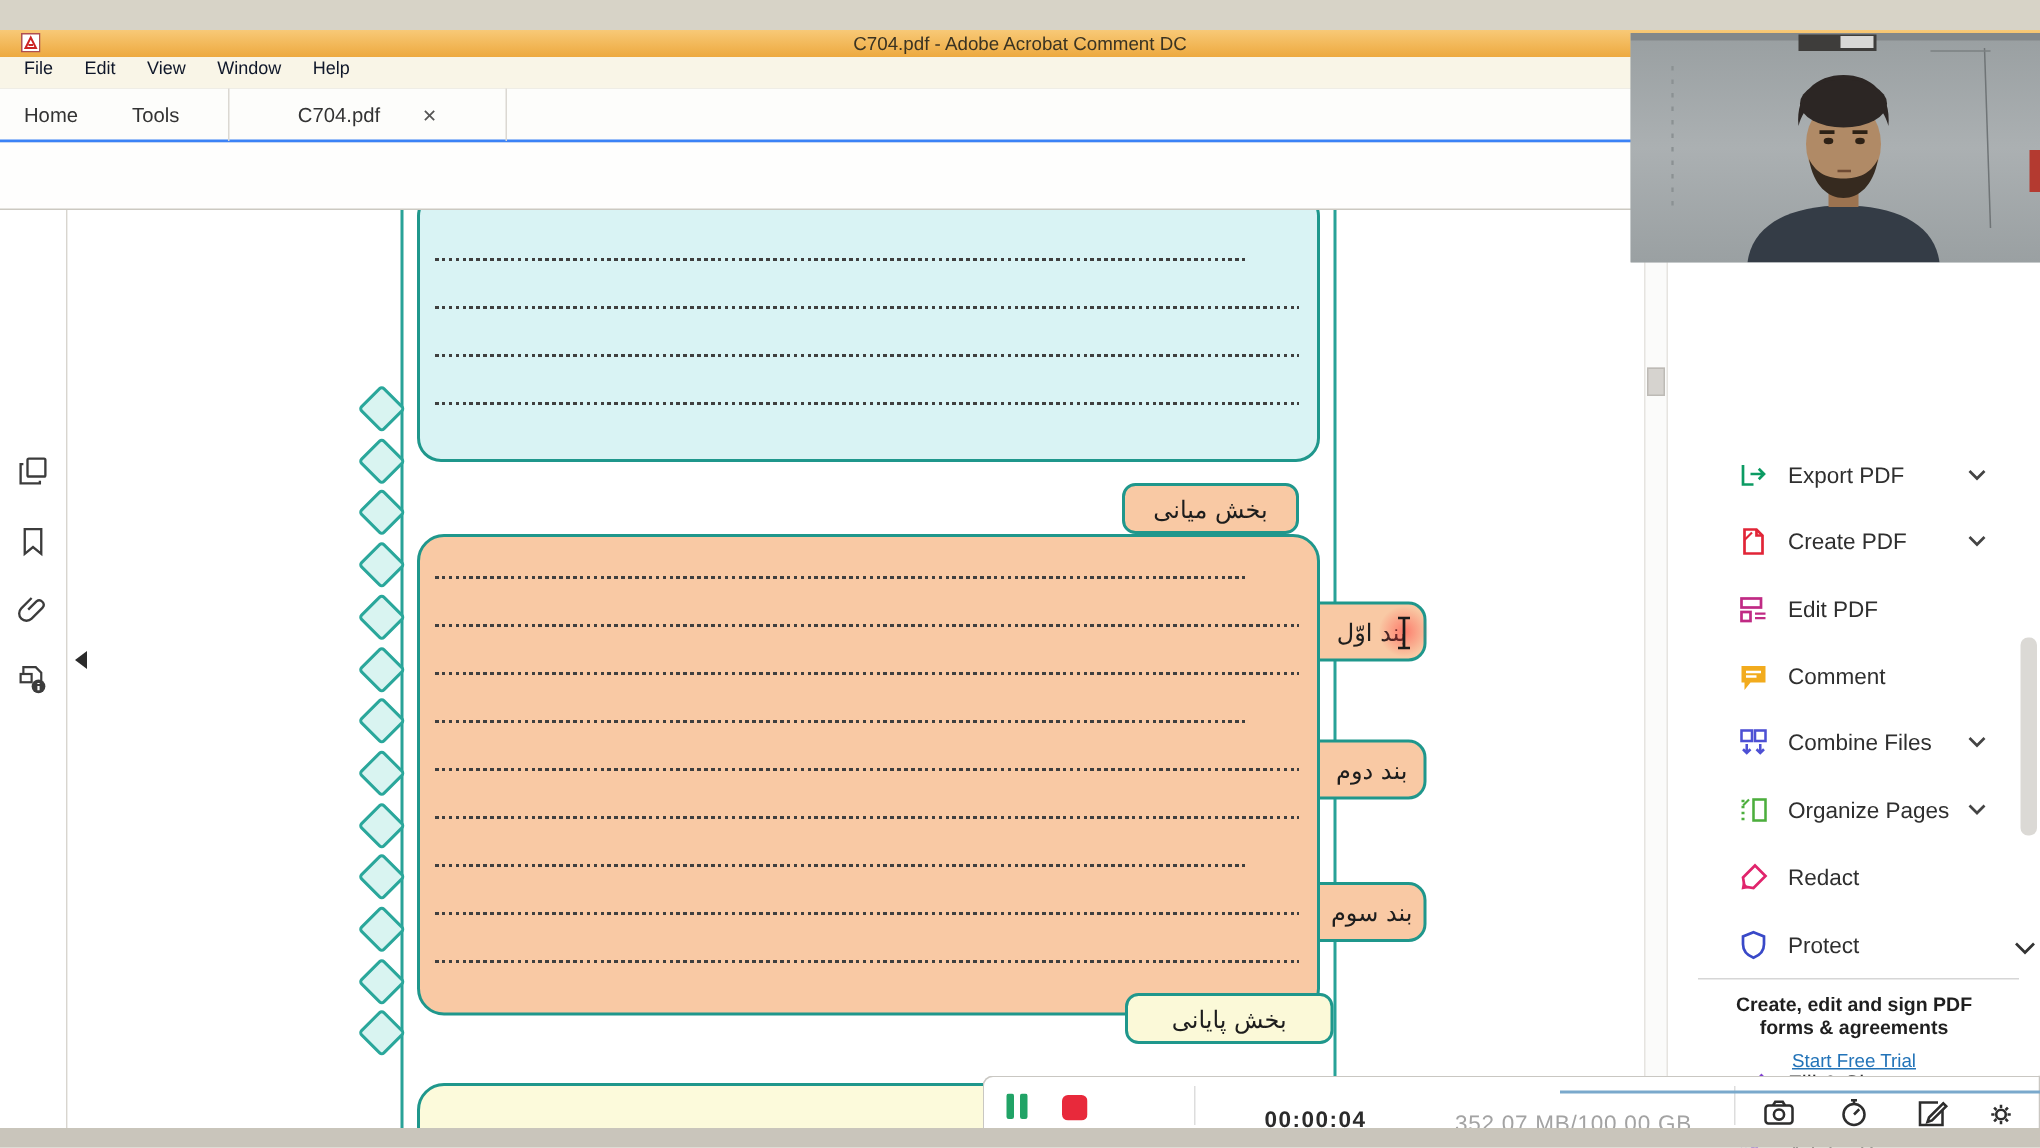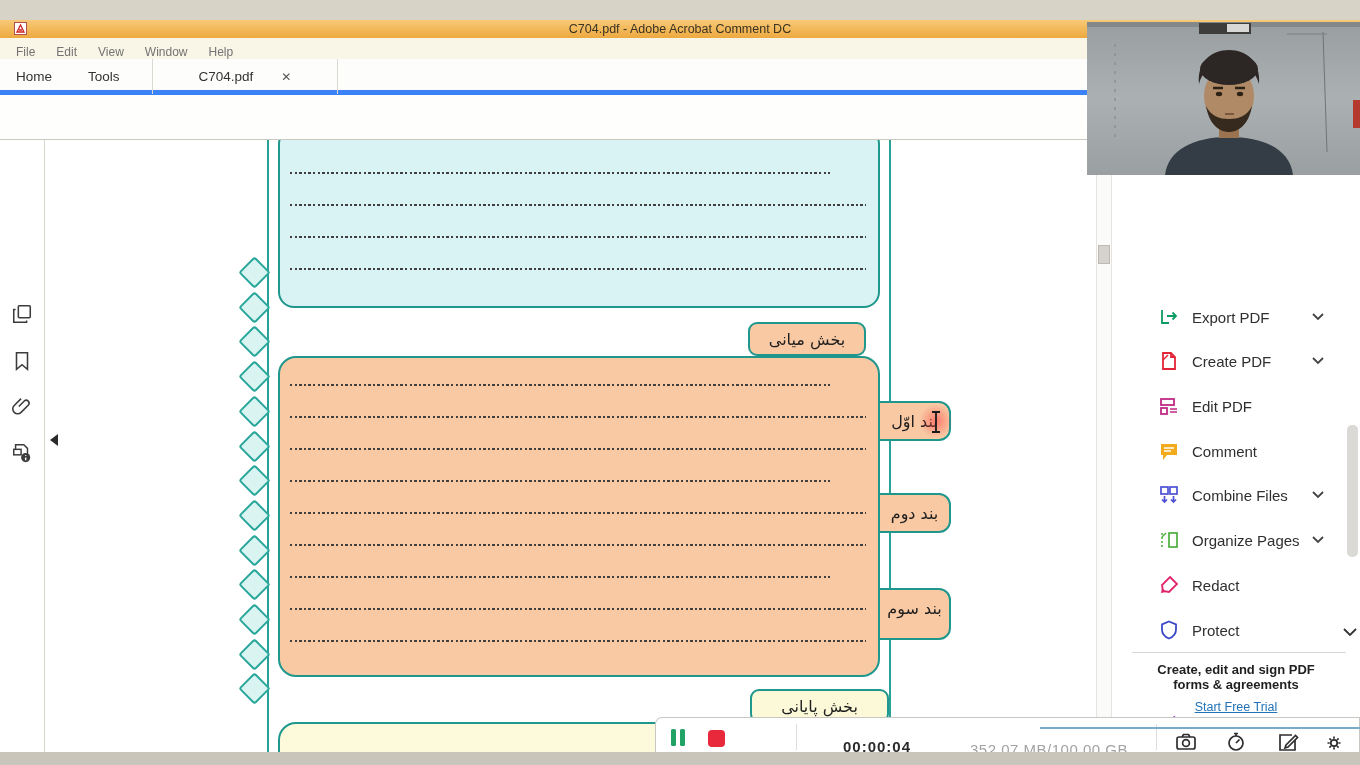--- a/index.html
+++ b/index.html
@@ -7,24 +7,24 @@
        font-family:"Liberation Sans","DejaVu Sans",sans-serif;
        background:#c9c5bb;-webkit-font-smoothing:antialiased;}
   .abs{position:absolute;}
   .icon svg{display:block;}
   
   .top-strip{left:0;top:0;width:1360px;height:20px;background:#d7d3c7;}
   .title-bar{left:0;top:20px;width:1360px;height:18px;
      background:linear-gradient(#f8c977,#eda93f);display:flex;align-items:center;}
   .title-text{width:100%;text-align:center;font-size:12.5px;color:#3a3322;}
   .menu-bar{left:0;top:38px;width:1360px;height:21px;background:#f9f5e7;
-     display:flex;align-items:flex-end;gap:21px;padding-left:16px;box-sizing:border-box;
-     font-size:12px;color:#737373;}
+     display:flex;align-items:flex-start;gap:21px;padding-left:16px;box-sizing:border-box;
+     font-size:12px;color:#0f172a;}
   .tab-bar{left:0;top:59px;width:1360px;height:36px;background:#fdfdfb;
-     border-bottom:5px solid #3b82f6;box-sizing:border-box;font-size:13.5px;color:#333;}
+     border-bottom:2px solid #3b82f6;box-sizing:border-box;font-size:13.5px;color:#333;}
   .tab-lbl{top:10px;cursor:default;}
   .doc-tab{left:152px;top:0;width:184px;height:35px;border-left:1px solid #dbd8d2;
      border-right:1px solid #dbd8d2;display:flex;align-items:center;justify-content:center;gap:28px;}
   .toolbar{left:0;top:95px;width:1360px;height:45px;background:#fefefd;
      border-bottom:1px solid #ccc9c1;box-sizing:border-box;}
   .tb-ic{top:105px;width:24px;height:24px;color:#3d3d3d;}
   .page-box{left:444px;top:106px;width:34px;height:22px;border:1px solid #c2bfb8;
      background:#fff;font-size:12px;text-align:center;color:#222;box-sizing:border-box;padding:0;}
   .pg-total{left:484px;top:111px;font-size:12px;color:#333;}
   .zoom-val{left:730px;top:110px;font-size:12px;color:#222;border-bottom:1px solid #b9b6ae;
@@ -266,30 +266,30 @@
       <div class="abs dotline" style="left: 245px; top: 340px; width: 540px;"></div>
       <div class="abs dotline" style="left: 245px; top: 372px; width: 576px;"></div>
       <div class="abs dotline" style="left: 245px; top: 404px; width: 576px;"></div>
       <div class="abs dotline" style="left: 245px; top: 436px; width: 540px;"></div>
       <div class="abs dotline" style="left: 245px; top: 468px; width: 576px;"></div>
       <div class="abs dotline" style="left: 245px; top: 500px; width: 576px;"></div>
     </div>
 
   <div class="abs ptab tab-side" style="left:833px;top:261px;width:73px;height:40px;line-height:37px">بند اوّل</div>
   <div class="abs ptab tab-side" style="left:833px;top:353px;width:73px;height:40px;line-height:37px">بند دوم</div>
-  <div class="abs ptab tab-side" style="left:833px;top:448px;width:73px;height:52px;line-height:37px">بند سوم</div>
+  <div class="abs ptab tab-side" style="left:833px;top:448px;width:73px;height:40px;line-height:37px">بند سوم</div>
 
   <div class="abs" style="left:874px;top:264px;width:34px;height:34px;z-index:6;border-radius:50%;background:radial-gradient(circle,rgba(255,60,60,.55),rgba(255,60,60,0) 70%)"></div>
   <span class="abs icon" style="left:885px;top:270px;z-index:7">
     <svg width="12" height="24">
         <path d="M2 2h8M2 22h8M6 2v20" stroke="#1a1a1a" stroke-width="1.8" fill="none"></path>
       </svg>
   </span>
 
-  <div class="abs ptab tab-yellow" style="left:705px;top:549px;width:139px;height:34px;line-height:31px">بخش پایانی</div>
+  <div class="abs ptab tab-yellow" style="left:705px;top:522px;width:139px;height:34px;line-height:31px">بخش پایانی</div>
   <div class="abs box yellowbox" style="left:233px;top:582px;width:602px;height:80px"></div>
 
   <div id="diamond-col">
       <div class="abs diamond" style="left: 198px; top: 121px;"></div>
       <div class="abs diamond" style="left: 198px; top: 155.7px;"></div>
       <div class="abs diamond" style="left: 198px; top: 190.4px;"></div>
       <div class="abs diamond" style="left: 198px; top: 225.1px;"></div>
       <div class="abs diamond" style="left: 198px; top: 259.8px;"></div>
       <div class="abs diamond" style="left: 198px; top: 294.5px;"></div>
       <div class="abs diamond" style="left: 198px; top: 329.2px;"></div>

